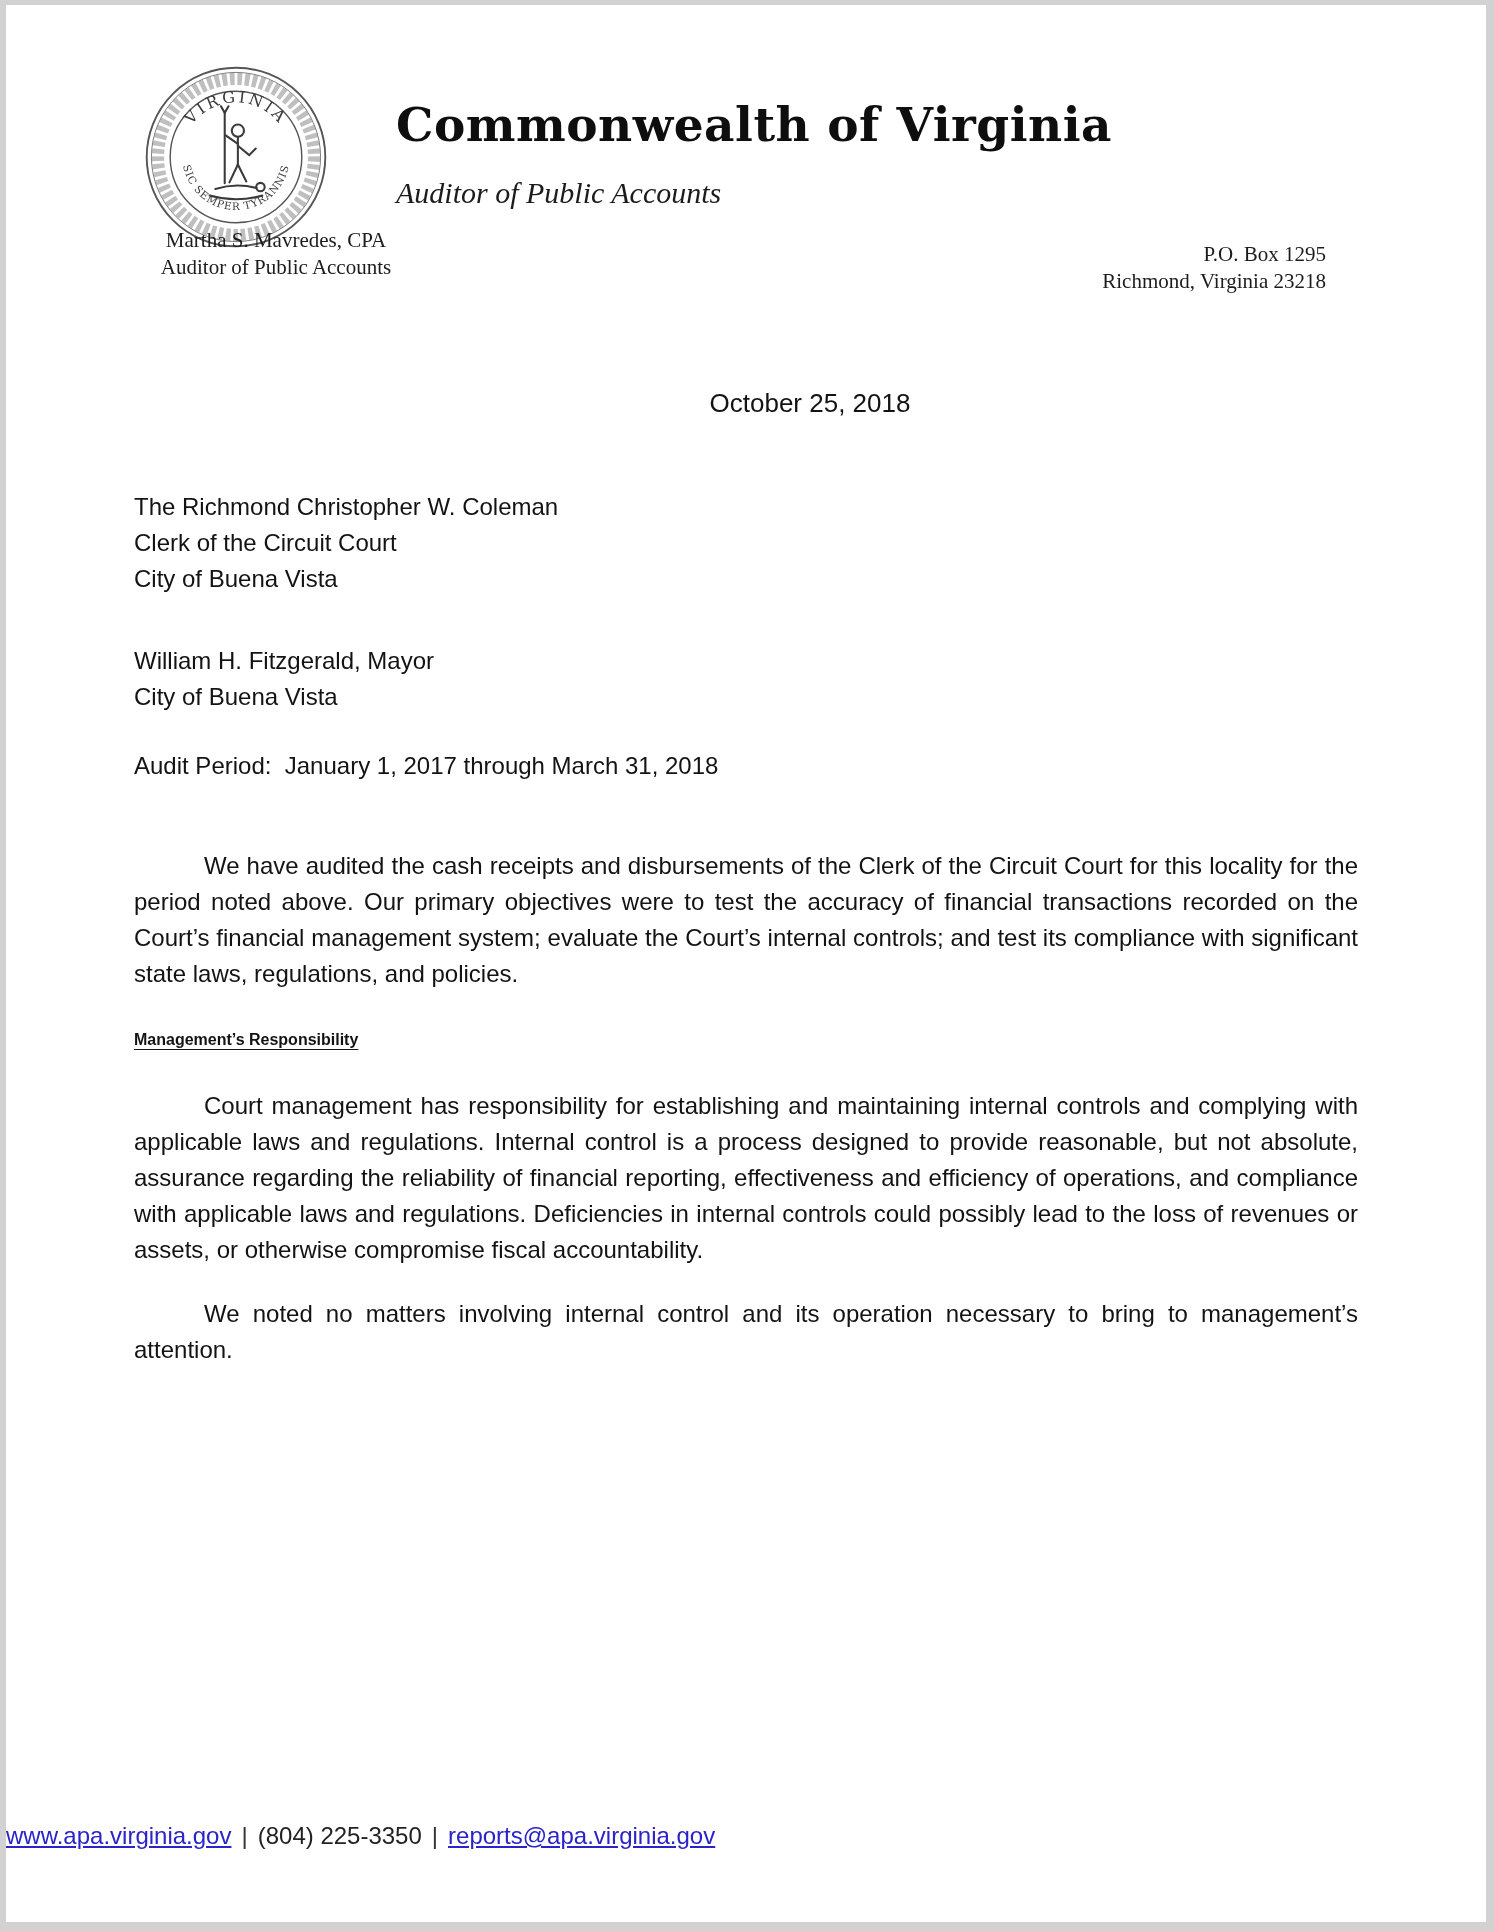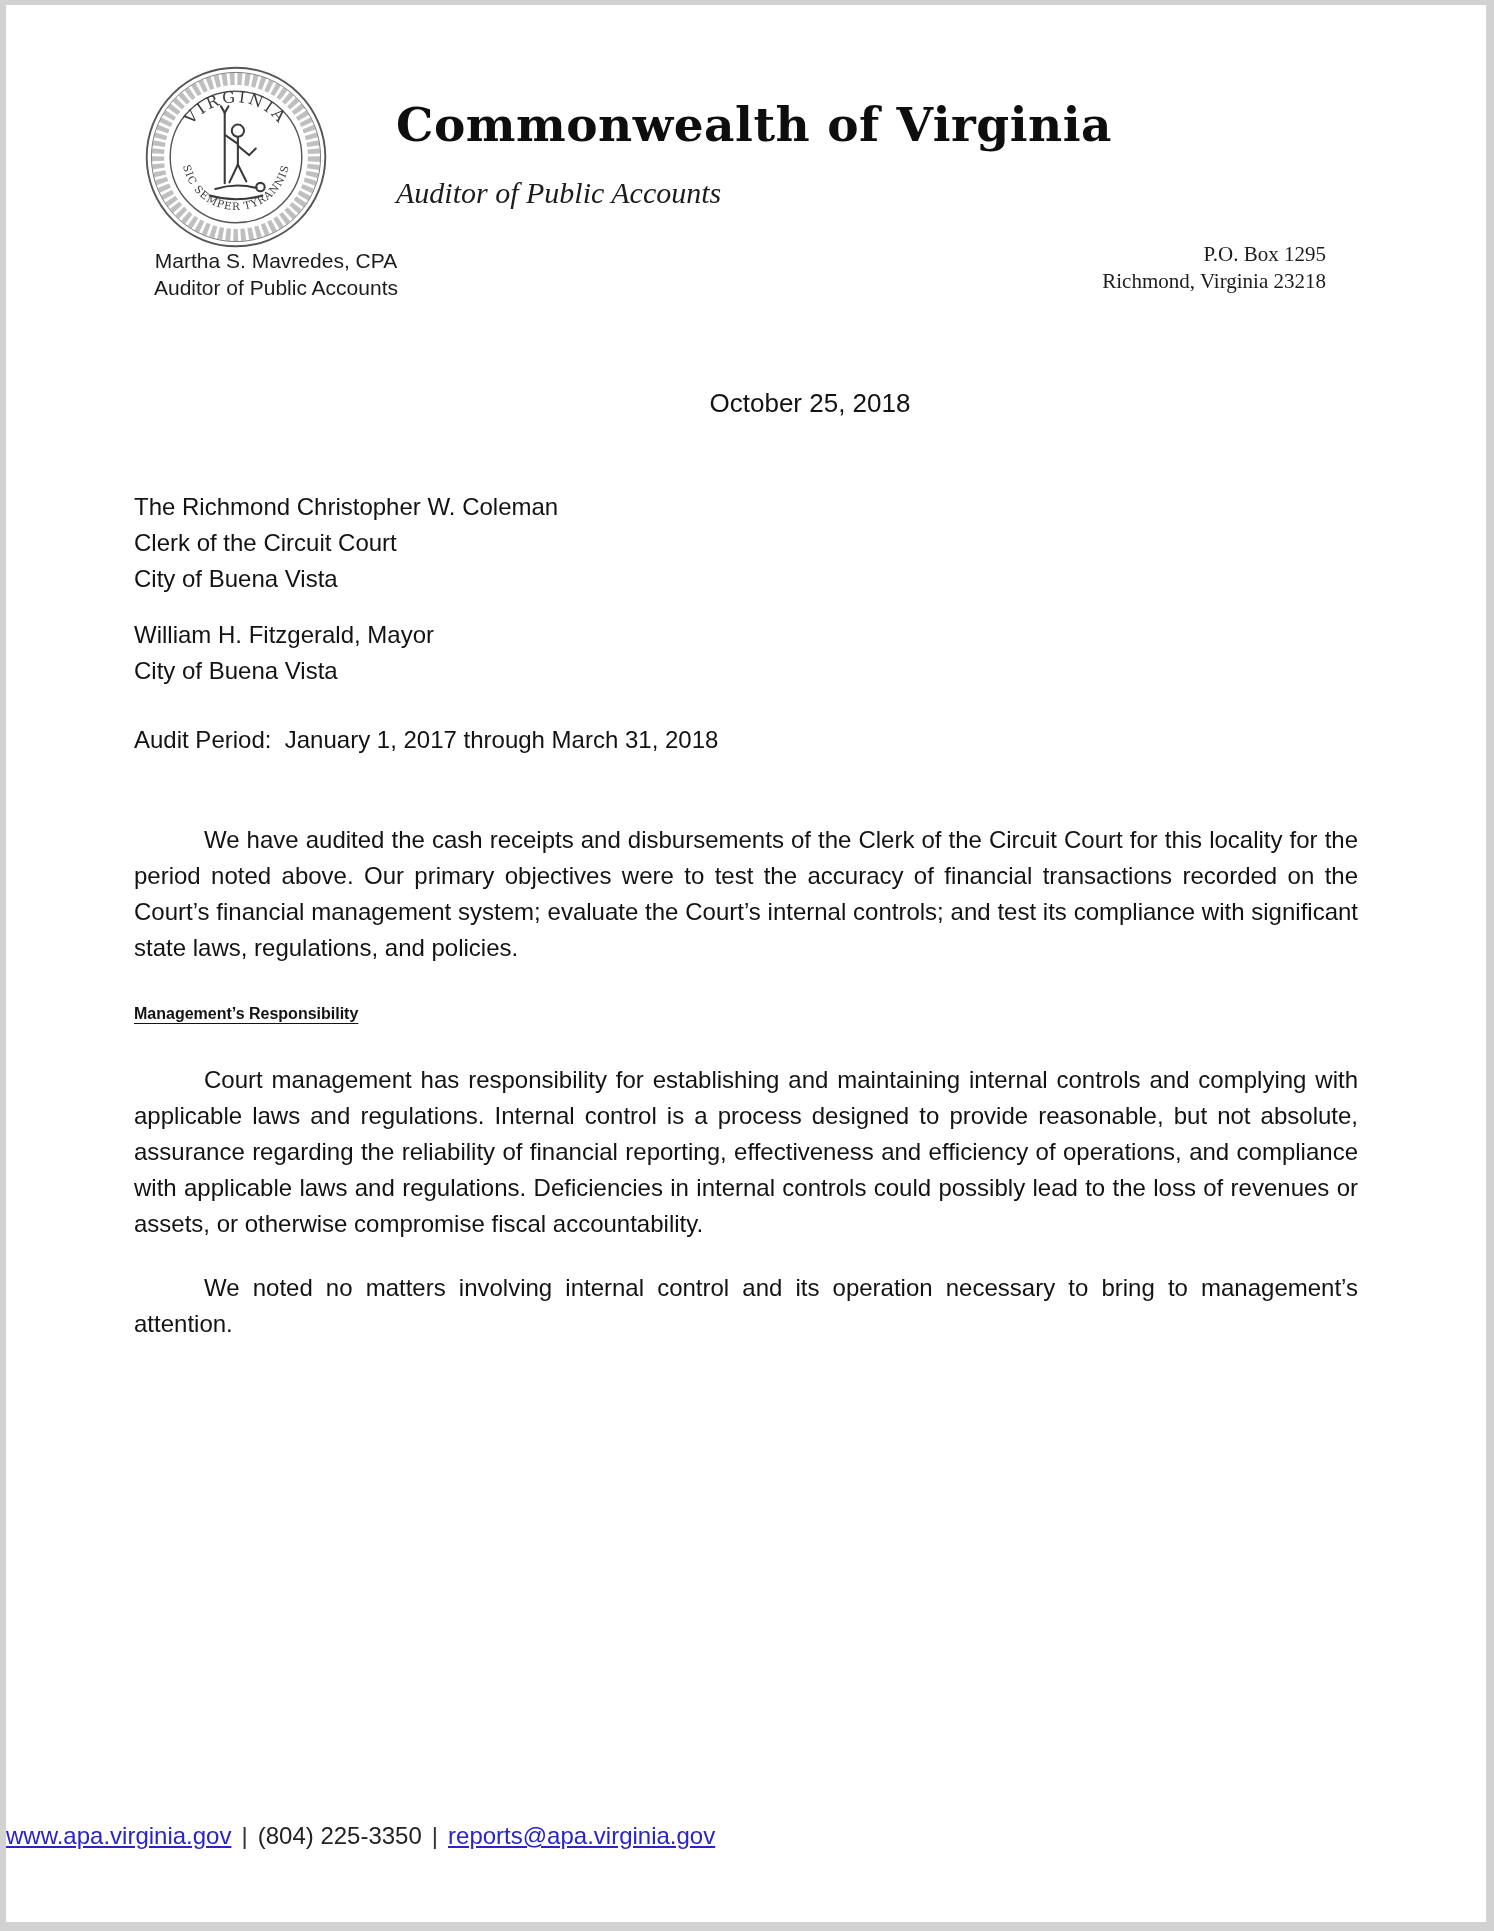--- a/index.html
+++ b/index.html
@@ -27,35 +27,35 @@
     font-family:"DejaVu Serif", serif;
     font-weight:bold; font-size:47px; color:#0e0e0e;
     letter-spacing:0.5px;
   }
   .org-subtitle {
     font-family:"Liberation Serif", serif;
     font-style:italic; font-size:30px; color:#1c1c1c;
     margin-top:24px;
   }
   .official {
-    position:absolute; left:126px; top:242px; width:288px; text-align:center;
-    font-family:Liberation Sans, sans-serif; font-size:21px; line-height:27px; color:#1c1c1c;
+    position:absolute; left:126px; top:222px; width:288px; text-align:center;
+    font-family:Liberation Serif, serif; font-size:21px; line-height:27px; color:#1c1c1c;
   }
   .office-address {
     position:absolute; right:160px; top:236px; text-align:right;
     font-family:"Liberation Serif", serif; font-size:21px; line-height:27px; color:#1c1c1c;
   }
 
   
   .content {
     margin:0 128px; font-size:24px; line-height:36px; color:#131313;
   }
   .date { text-align:center; padding-left:128px; font-size:26px; margin-top:80px; }
   .recipient-1 { margin-top:68px; }
-  .recipient-2 { margin-top:20px; }
+  .recipient-2 { margin-top:46px; }
   .audit-info  { margin-top:33px; }
   .audit-info div { white-space:pre-wrap; }
   .para { margin:0; text-align:justify; text-indent:70px; }
   .para-1 { margin-top:64px; }
   .section-heading {
     margin:30px 0 0 0; font-size:16px; font-weight:bold;
     text-decoration:underline; text-underline-offset:4px;
   }
   .para-2 { margin-top:30px; }
   .para-3 { margin-top:28px; }

